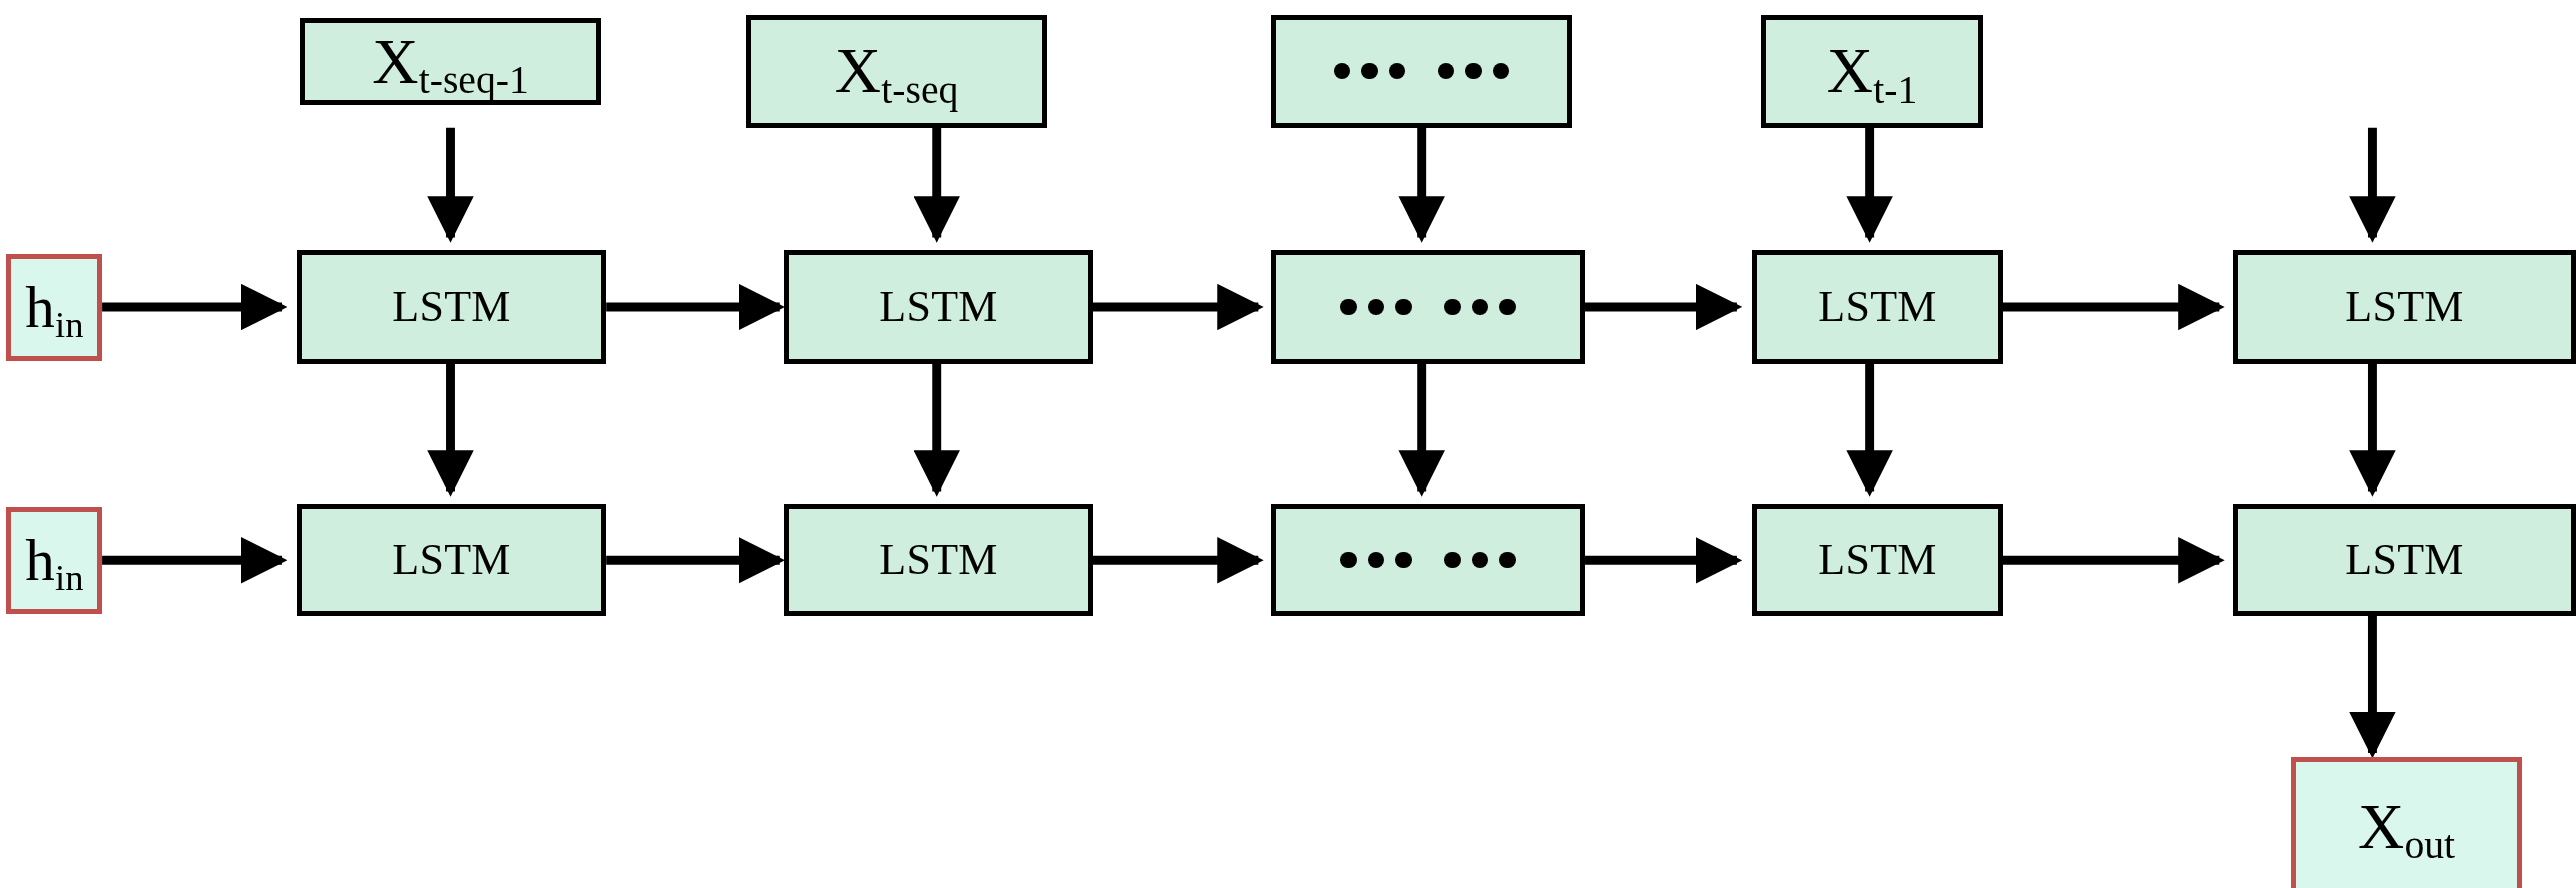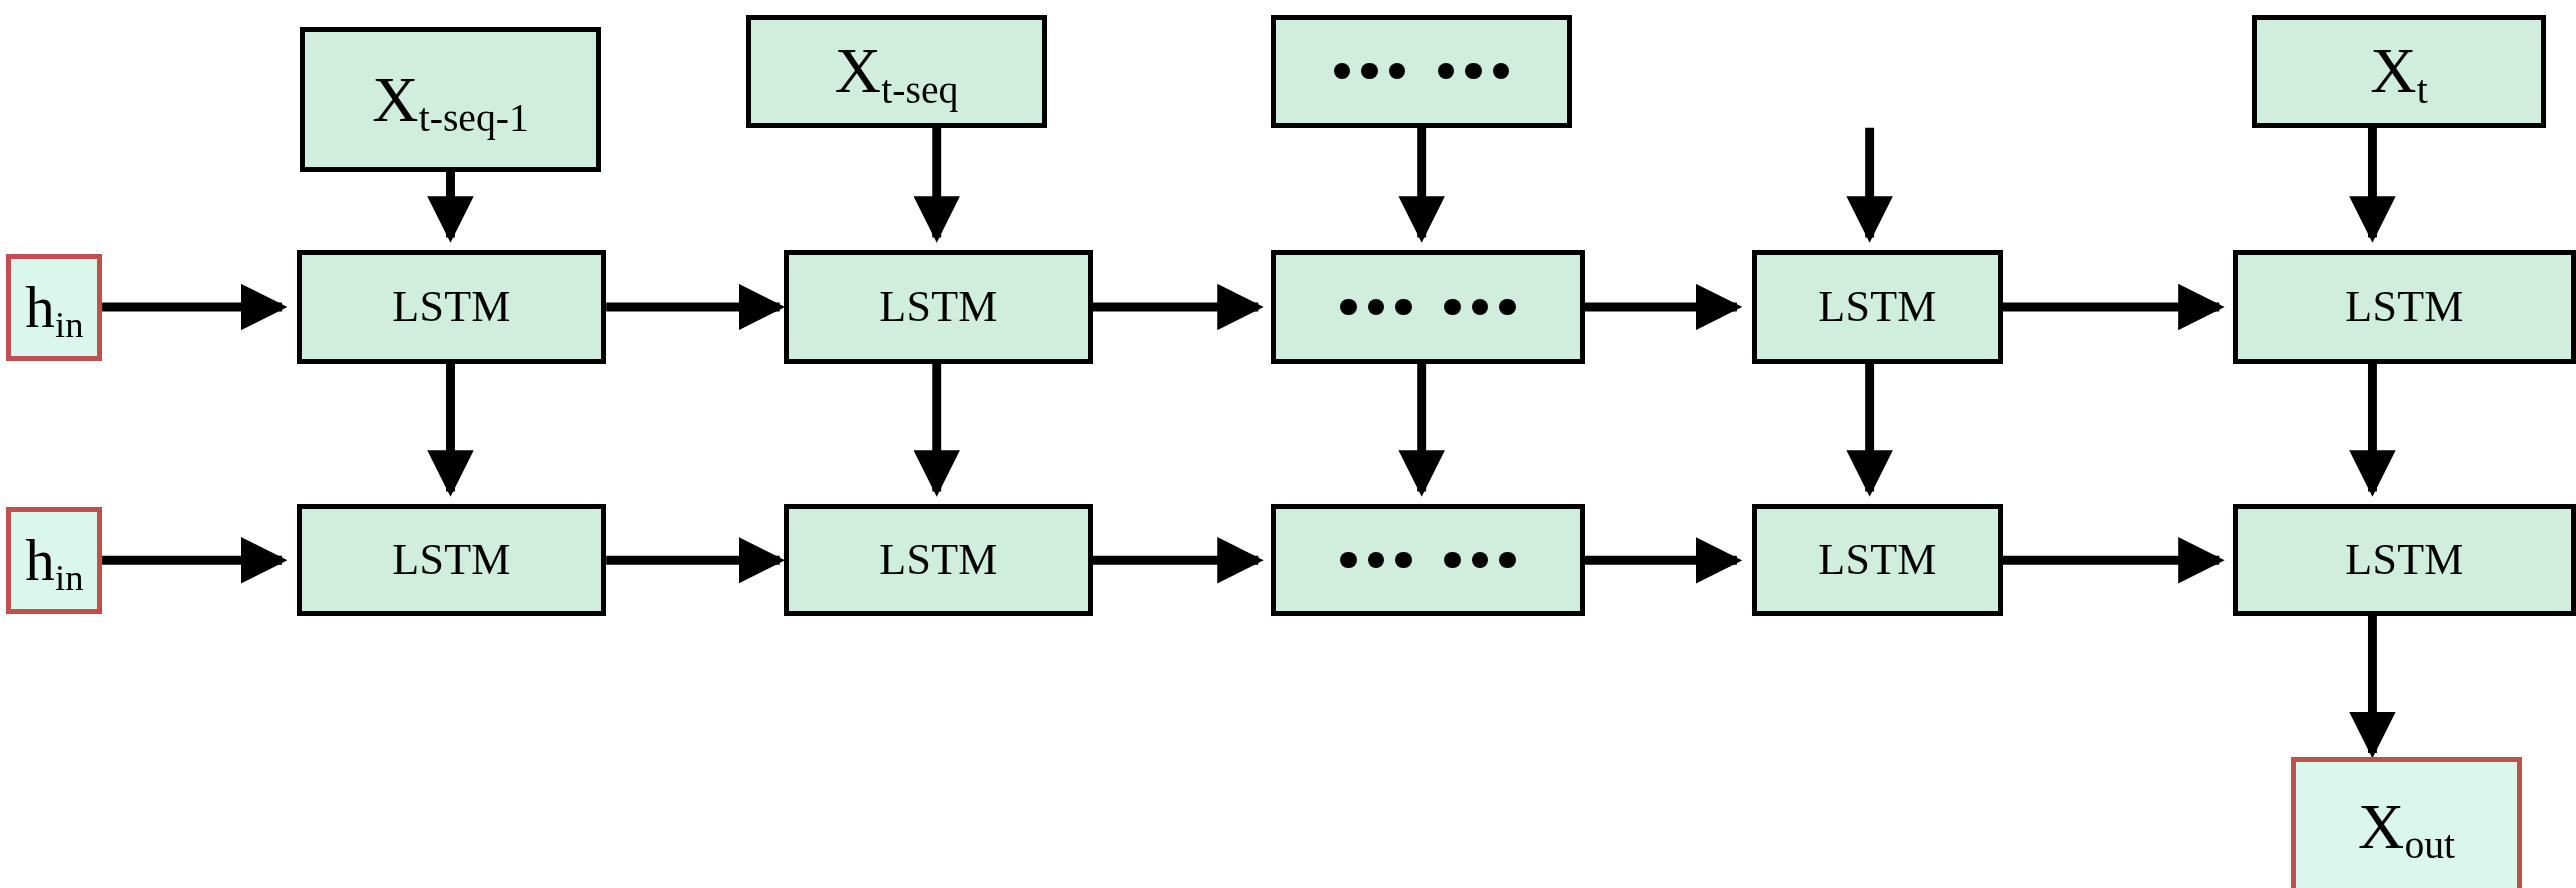--- a/index.html
+++ b/index.html
@@ -108,44 +108,44 @@
       <line x1="706" y1="570" x2="706" y2="770"></line>
       <line x1="1468" y1="570" x2="1468" y2="770"></line>
       <line x1="2228" y1="570" x2="2228" y2="770"></line>
       <line x1="2930" y1="570" x2="2930" y2="770"></line>
       <line x1="3718" y1="570" x2="3718" y2="770"></line>
 
       <line x1="3718" y1="965" x2="3718" y2="1180"></line>
     </g>
   </svg>
 
-  <div class="node node-green" style="left:300px; top:27px; width:301px; height:145px;">
+  <div class="node node-green" style="left:300px; top:18px; width:301px; height:87px;">
     <span class="lbl lbl-x"><span>X</span><span class="sub">t-seq-1</span></span>
   </div>
 
   <div class="node node-green" style="left:746px; top:14.7px; width:301px; height:113px;">
     <span class="lbl lbl-x"><span>X</span><span class="sub">t-seq</span></span>
   </div>
 
   <div class="node node-green" style="left:1271px; top:14.7px; width:301px; height:113px;">
     <span class="dots">
       <i></i>
         <i></i>
         <i></i>
         <span class="gap"></span>
         <i></i>
         <i></i>
         <i></i>
     </span>
   </div>
 
-
-  <div class="node node-green" style="left:2252px; top:14.7px; width:294px; height:113px;">
-    <span class="lbl lbl-x"><span>X</span><span class="sub">t</span></span>
-  </div>
+  <div class="node node-green" style="left:1761px; top:14.7px; width:222px; height:113px;">
+    <span class="lbl lbl-x"><span>X</span><span class="sub">t-1</span></span>
+  </div>
+
 
   <div class="node node-red" style="left:6.4px; top:254px; width:96px; height:107px;">
     <span class="lbl lbl-h"><span>h</span><span class="sub">in</span></span>
   </div>
 
   <div class="node node-red" style="left:6.4px; top:507px; width:96px; height:107px;">
     <span class="lbl lbl-h"><span>h</span><span class="sub">in</span></span>
   </div>
 
   <div class="node node-green" style="left:297px; top:250px; width:309px; height:114px;">

